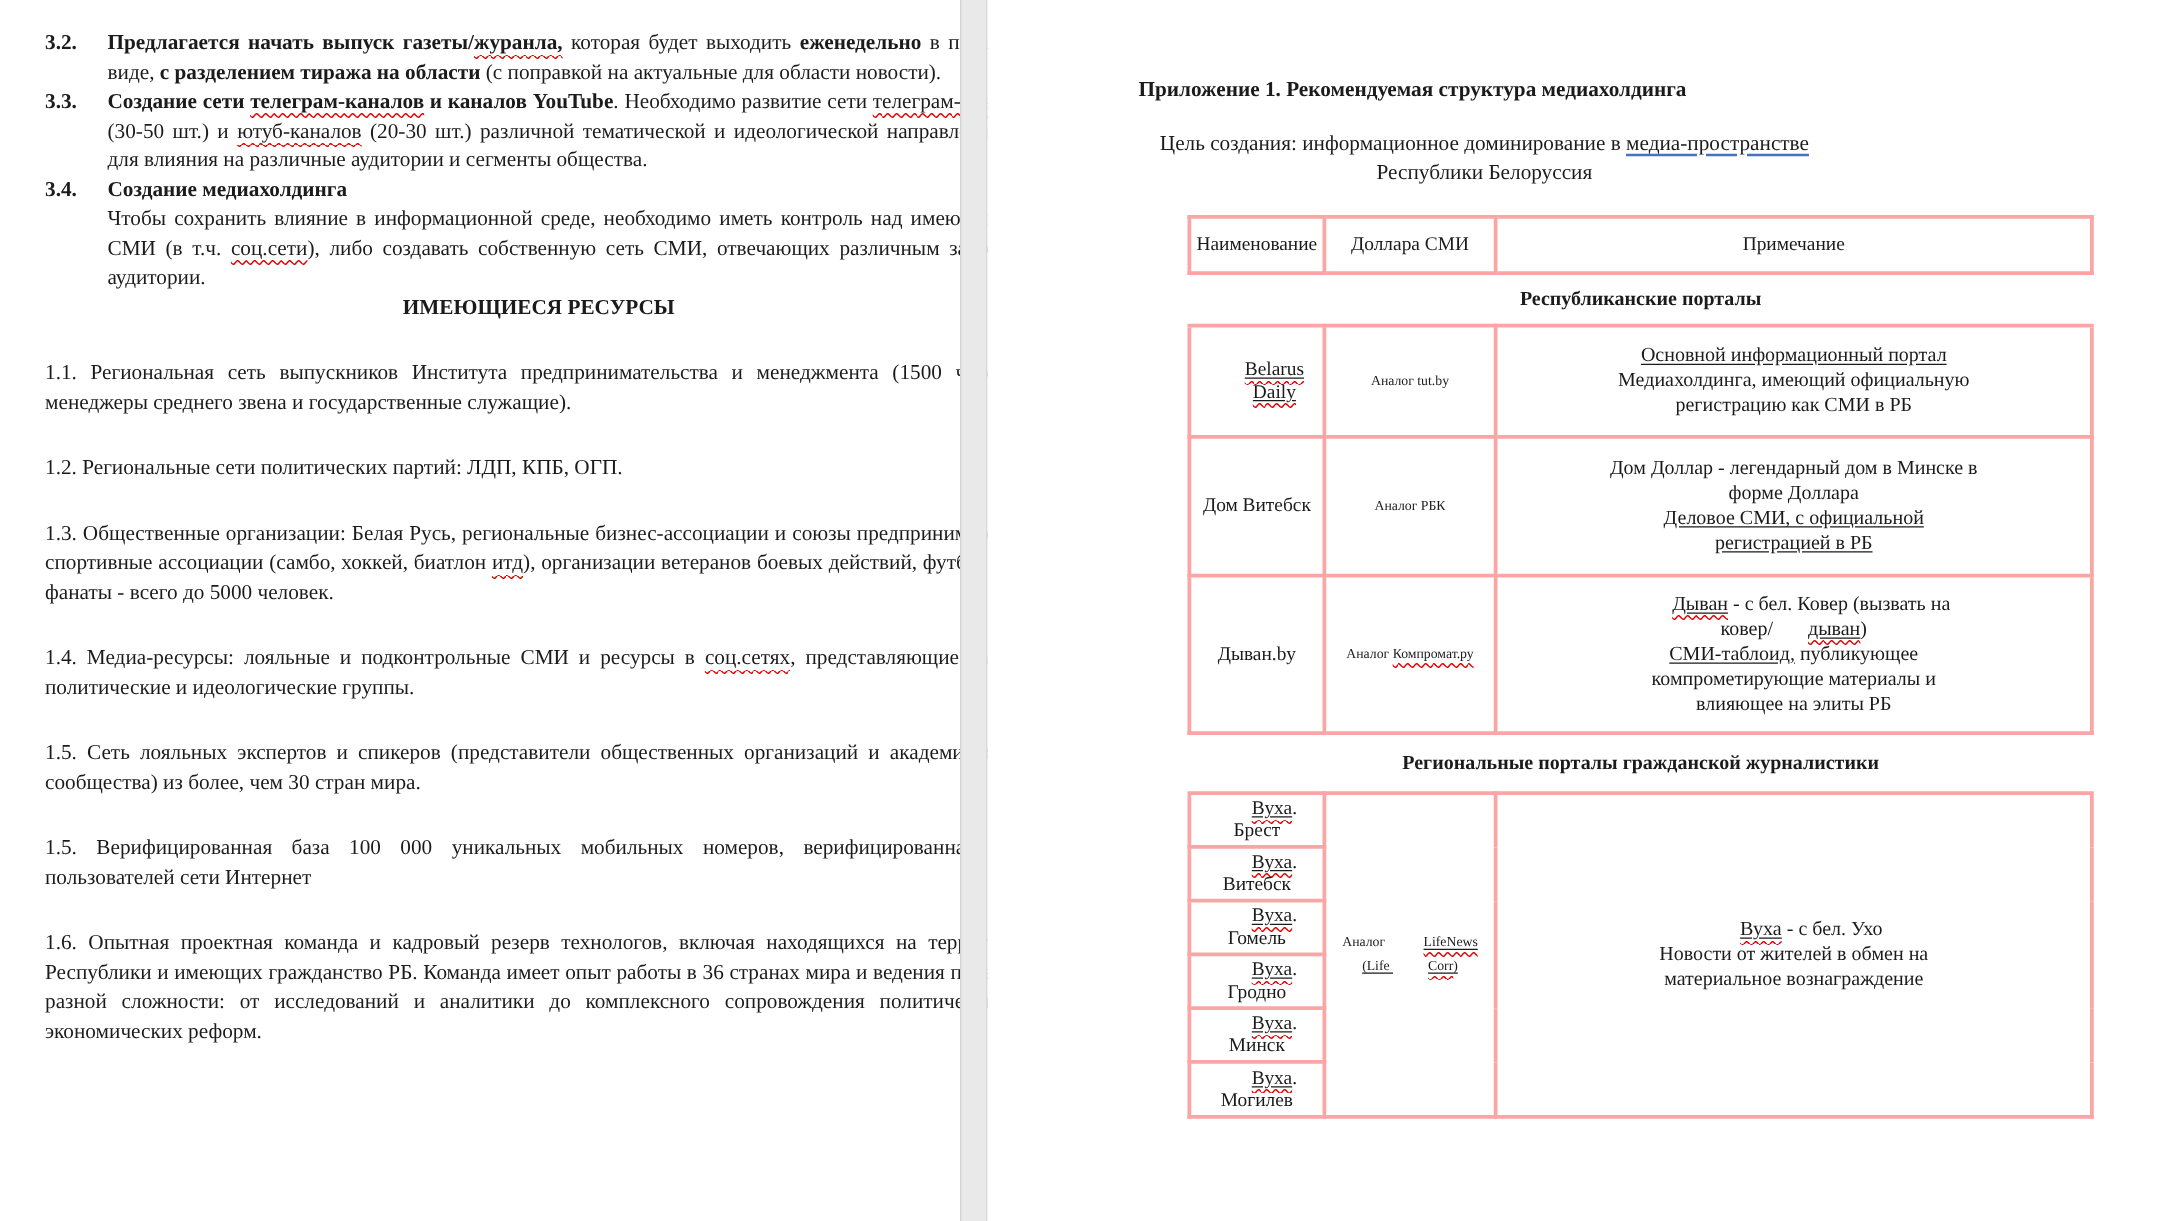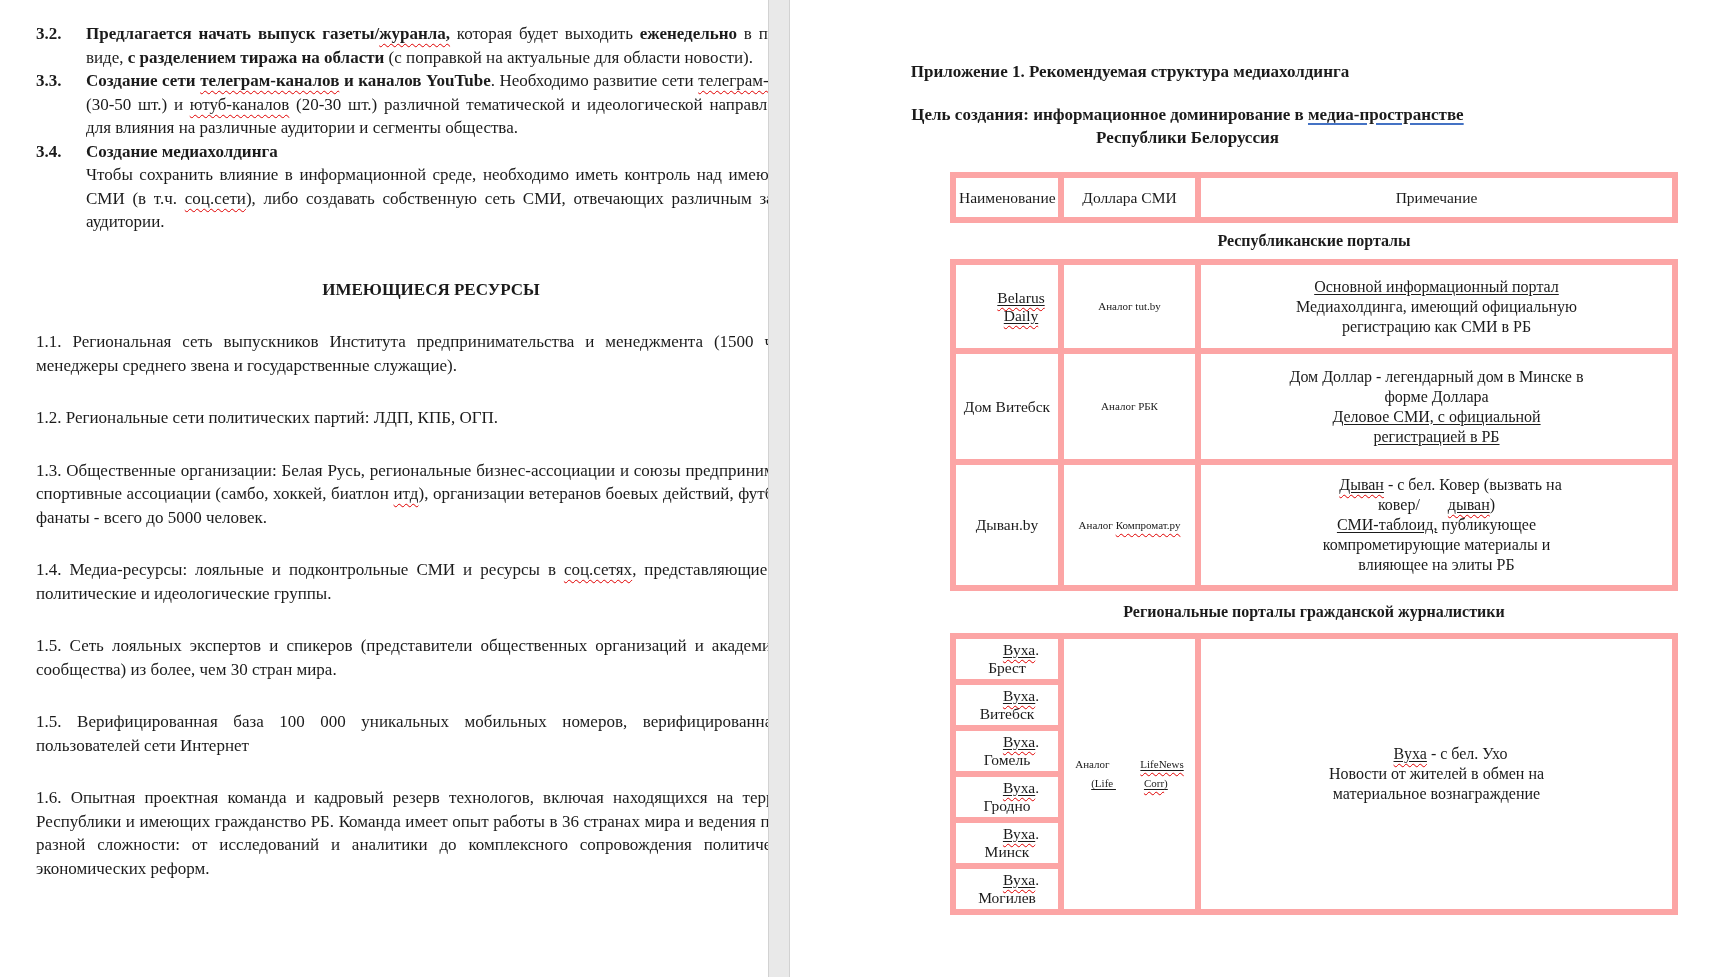--- a/index.html
+++ b/index.html
@@ -17,31 +17,31 @@
   
   .lp-content{padding:22px 14px 0 36px;font-size:17px;line-height:23.5px;}
   .num-item{position:relative;padding-left:50px;text-align:justify;}
   .num-item .num{position:absolute;left:0;top:0;font-weight:bold;}
   .b{font-weight:bold;}
   .sp{text-decoration:underline;text-decoration-style:wavy;text-decoration-color:#e00000;
       text-decoration-thickness:1px;text-underline-offset:4px;}
   .u{text-decoration:underline;text-underline-offset:2px;}
   .u .sp{text-decoration:underline wavy #e00000;text-decoration-thickness:1px;text-underline-offset:4px;margin-left:28px;}
   .bu{text-decoration:underline;text-decoration-color:#4472c4;text-decoration-thickness:2px;text-underline-offset:3px;}
-  .sec-heading{text-align:center;font-weight:bold;margin-top:44px;}
+  .sec-heading{text-align:center;font-weight:bold;}
   .para{text-align:justify;margin-top:29px;}
 
   
   .rp-title{position:absolute;left:60px;top:60px;width:560px;text-align:center;
     font-weight:bold;font-size:17px;line-height:24px;}
   .rp-goal{position:absolute;left:60px;top:103px;width:675px;text-align:center;
-    font-weight:bold;font-size:17px;line-height:23px;}
+    font-weight:normal;font-size:17px;line-height:23px;}
   .media-table{position:absolute;left:160px;top:172px;width:722px;
     border-collapse:collapse;table-layout:fixed;font-size:15.5px;}
-  .media-table td{border:6px solid #fca5a5;text-align:center;vertical-align:middle;
+  .media-table td{border:3px solid #fca5a5;text-align:center;vertical-align:middle;
     padding:2px 3px;overflow:hidden;}
   .media-table td.note{font-size:16px;line-height:20px;}
   .media-table tr.section td{border-left:none;border-right:none;font-weight:bold;font-size:16px;}
   .media-table td.c2{font-size:11px;line-height:19px;}
 </style>
 </head>
 <body>
 
 <div class="page" id="page-left">
   <div class="lp-content">

